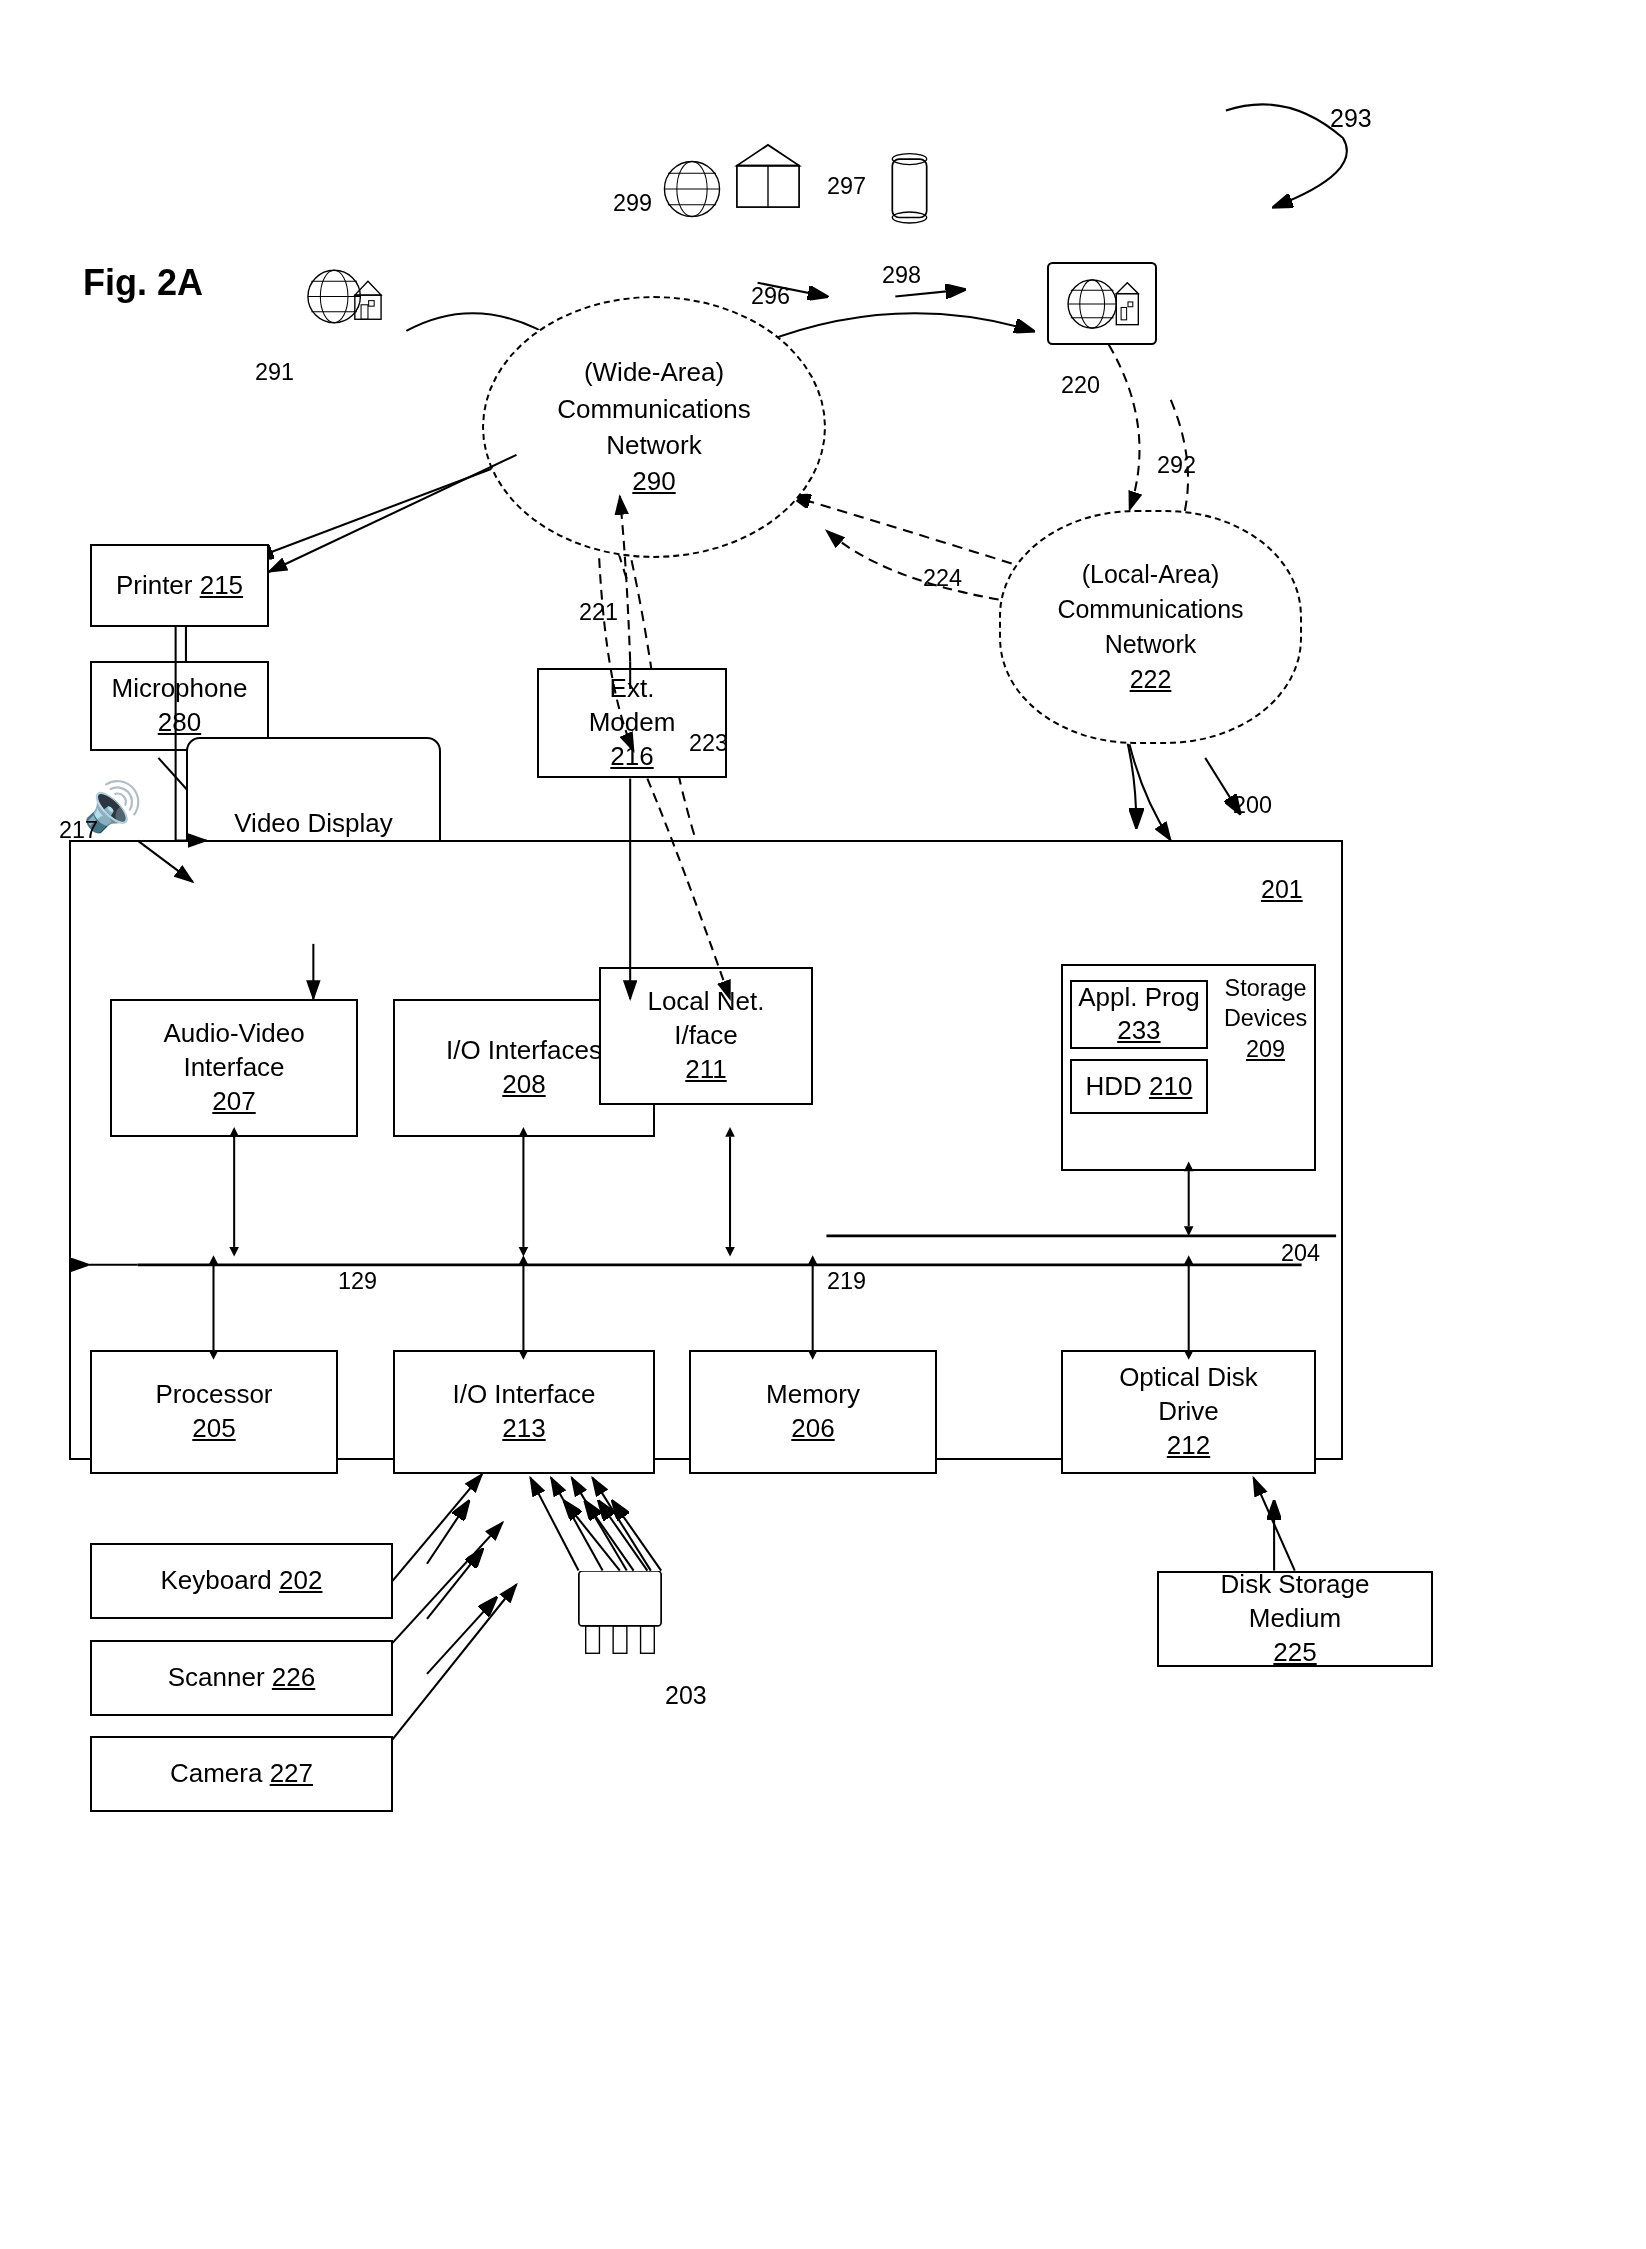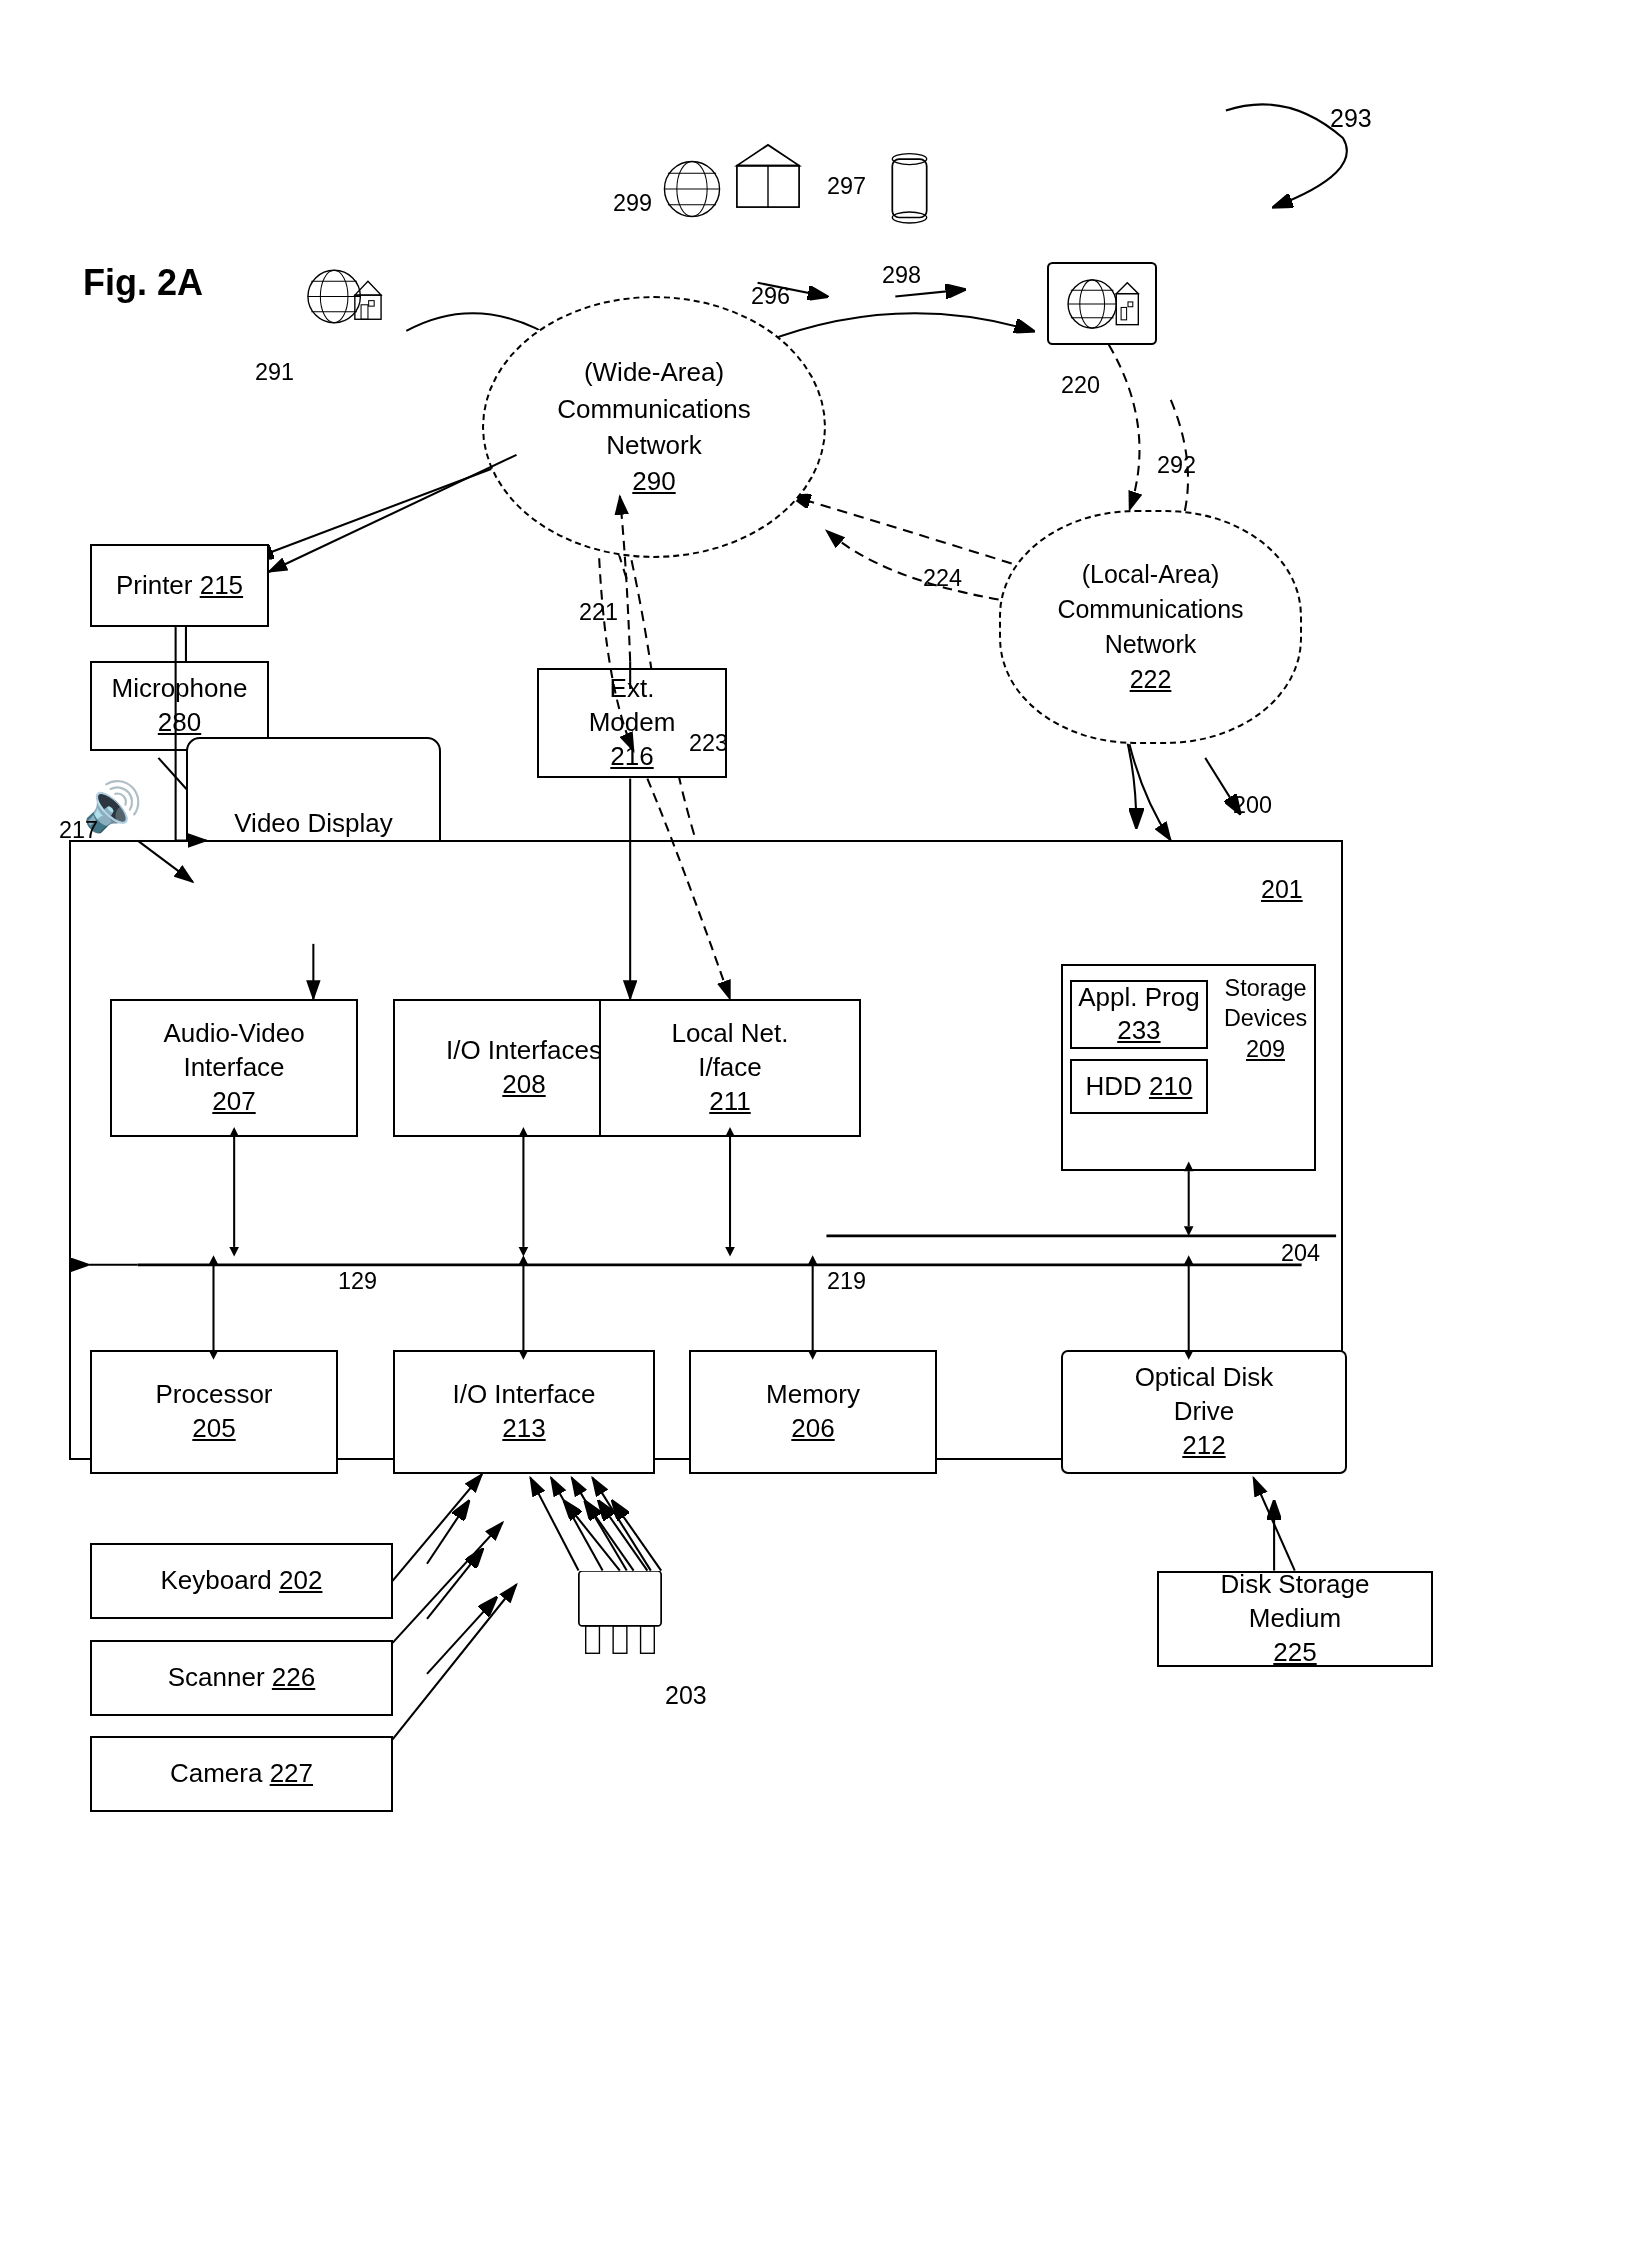--- a/index.html
+++ b/index.html
@@ -328,21 +328,21 @@
     </div>
   </div>
 
   <div class="box" style="left: 393px; top: 999px; width: 262px; height: 138px;">
     <div>
       <div>I/O Interfaces</div>
       <div><u>208</u></div>
     </div>
   </div>
 
-  <div class="box" style="left: 599px; top: 999px; width: 262px; height: 138px; text-align: center;">
+  <div class="box" style="left: 599px; top: 967px; width: 214px; height: 138px; text-align: center;">
     <div>
       <div>Local Net.</div>
       <div>I/face</div>
       <div><u>211</u></div>
     </div>
   </div>
 
   <div class="box" style="left: 1061px; top: 964px; width: 255px; height: 207px;">
     <div style="position: absolute; top: 6.9px; right: 6.9px; font-size: 23.4px;">
       Storage<br>Devices<br><u>209</u>
@@ -380,21 +380,21 @@
     </div>
   </div>
 
   <div class="box" style="left: 689px; top: 1350px; width: 248px; height: 124px;">
     <div>
       <div>Memory</div>
       <div><u>206</u></div>
     </div>
   </div>
 
-  <div class="box" style="left: 1061px; top: 1350px; width: 286px; height: 124px; border-radius: 7px;">
+  <div class="box" style="left: 1061px; top: 1350px; width: 255px; height: 124px;">
     <div>
       <div>Optical Disk</div>
       <div>Drive</div>
       <div><u>212</u></div>
     </div>
   </div>
 
   <div class="box" style="left: 90px; top: 1543px; width: 303px; height: 76px;">
     <div>
       <span>Keyboard</span>

